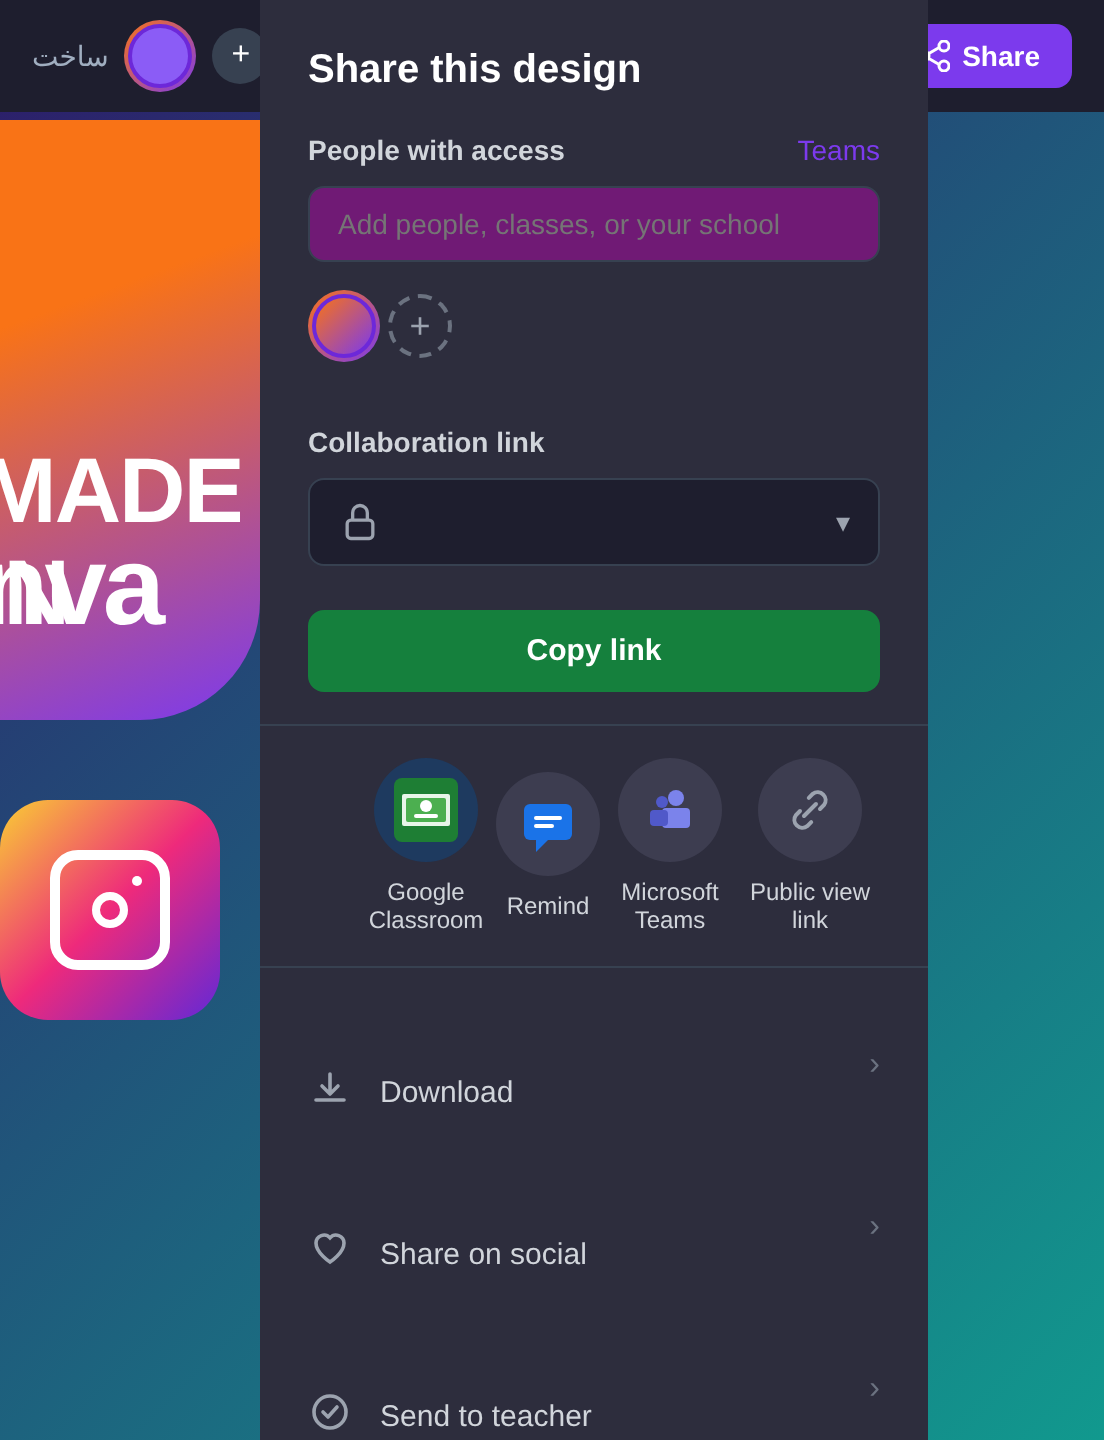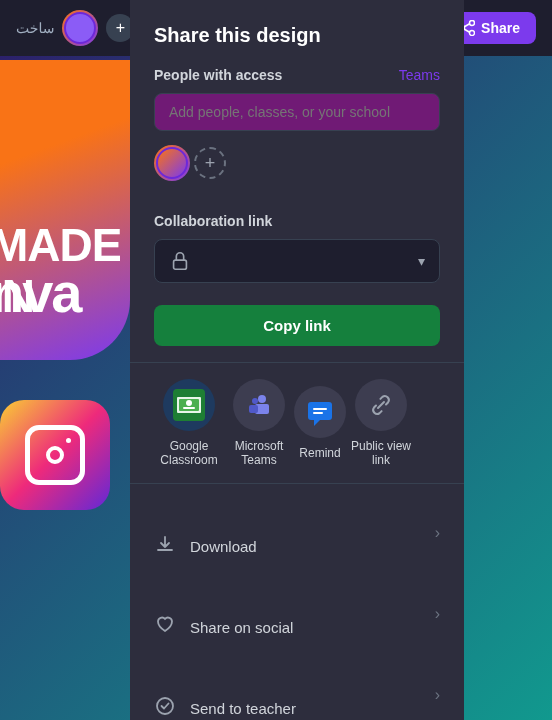--- a/index.html
+++ b/index.html
@@ -294,21 +294,21 @@
       margin-top: 22px;
     }
 
     .share-options-section {
       padding: 16px 24px;
       border-top: 1px solid #374151;
     }
 
     .share-icons-row {
       display: flex;
-      justify-content: flex-start;
+      justify-content: flex-end;
       align-items: center;
     }
 
     .share-icon-item {
       display: flex;
       flex-direction: column;
       align-items: center;
       gap: 8px;
       cursor: pointer;
     }
@@ -461,39 +461,39 @@
             <circle cx="16" cy="14" r="3" fill="#fff"></circle>
             <rect x="10" y="18" width="12" height="2" rx="1" fill="#fff"></rect>
           </svg>
         </div>
         <span class="share-icon-label">Google Classroom</span>
       </div>
 
       <div class="share-icon-item">
         <div class="share-icon-circle" style="background:#3d3d50;">
           <svg width="28" height="28" viewBox="0 0 28 28">
+            <rect x="2" y="4" width="24" height="18" rx="3" fill="#1a73e8"></rect>
+            <polygon points="8,22 8,28 14,22" fill="#1a73e8"></polygon>
+            <rect x="7" y="10" width="14" height="2" rx="1" fill="white"></rect>
+            <rect x="7" y="14" width="10" height="2" rx="1" fill="white"></rect>
+          </svg>
+        </div>
+        <span class="share-icon-label">Remind</span>
+      </div>
+
+      <div class="share-icon-item">
+        <div class="share-icon-circle" style="background:#3d3d50;">
+          <svg width="28" height="28" viewBox="0 0 28 28">
             <circle cx="17" cy="8" r="4" fill="#7b83eb"></circle>
             <rect x="10" y="13" width="14" height="10" rx="2" fill="#7b83eb"></rect>
             <circle cx="10" cy="10" r="3" fill="#5059c9"></circle>
             <rect x="4" y="14" width="9" height="8" rx="2" fill="#5059c9"></rect>
           </svg>
         </div>
         <span class="share-icon-label">Microsoft Teams</span>
-      </div>
-
-      <div class="share-icon-item">
-        <div class="share-icon-circle" style="background:#3d3d50;">
-          <svg width="28" height="28" viewBox="0 0 28 28">
-            <rect x="2" y="4" width="24" height="18" rx="3" fill="#1a73e8"></rect>
-            <polygon points="8,22 8,28 14,22" fill="#1a73e8"></polygon>
-            <rect x="7" y="10" width="14" height="2" rx="1" fill="white"></rect>
-            <rect x="7" y="14" width="10" height="2" rx="1" fill="white"></rect>
-          </svg>
-        </div>
-        <span class="share-icon-label">Remind</span>
       </div>
 
       <div class="share-icon-item">
         <div class="share-icon-circle" style="background:#3d3d50;">
           <svg width="26" height="26" viewBox="0 0 26 26" fill="none">
             <path d="M10 16l6-6" stroke="#9ca3af" stroke-width="2" stroke-linecap="round"></path>
             <path d="M8 13.5l-2 2a4 4 0 005.6 5.6l2-2" stroke="#9ca3af" stroke-width="2" stroke-linecap="round"></path>
             <path d="M18 12.5l2-2a4 4 0 00-5.6-5.6l-2 2" stroke="#9ca3af" stroke-width="2" stroke-linecap="round"></path>
           </svg>
         </div>

